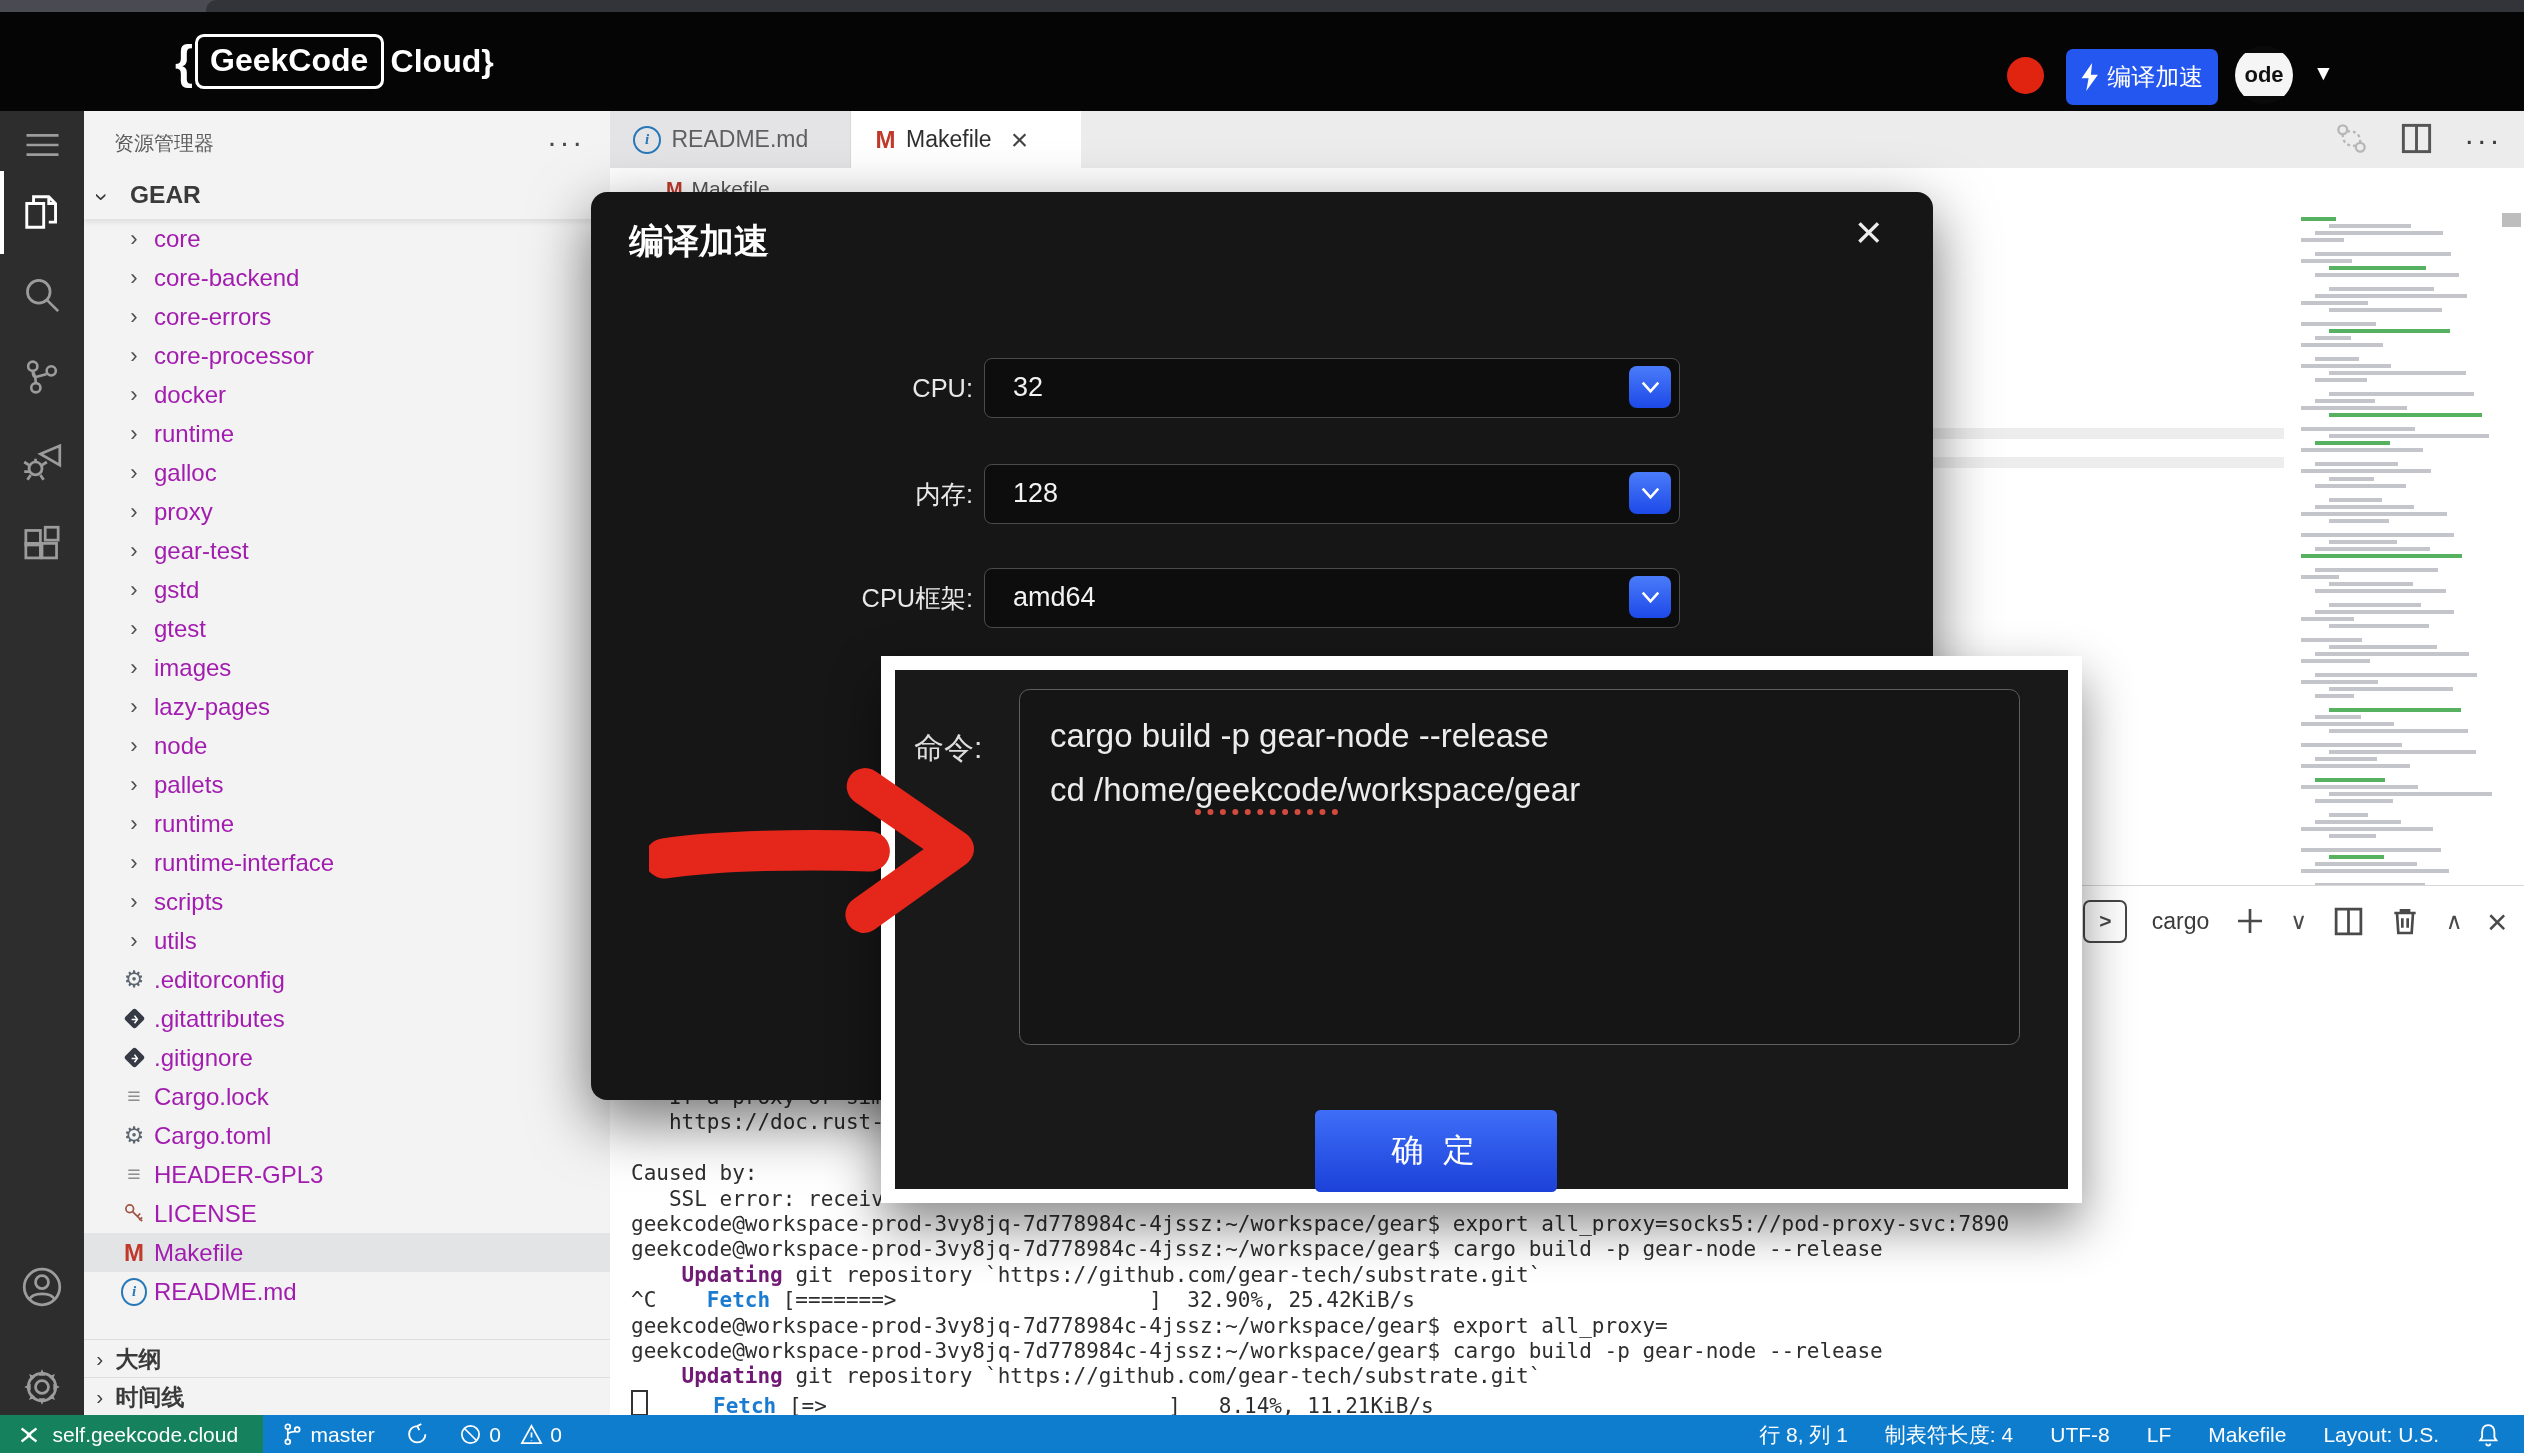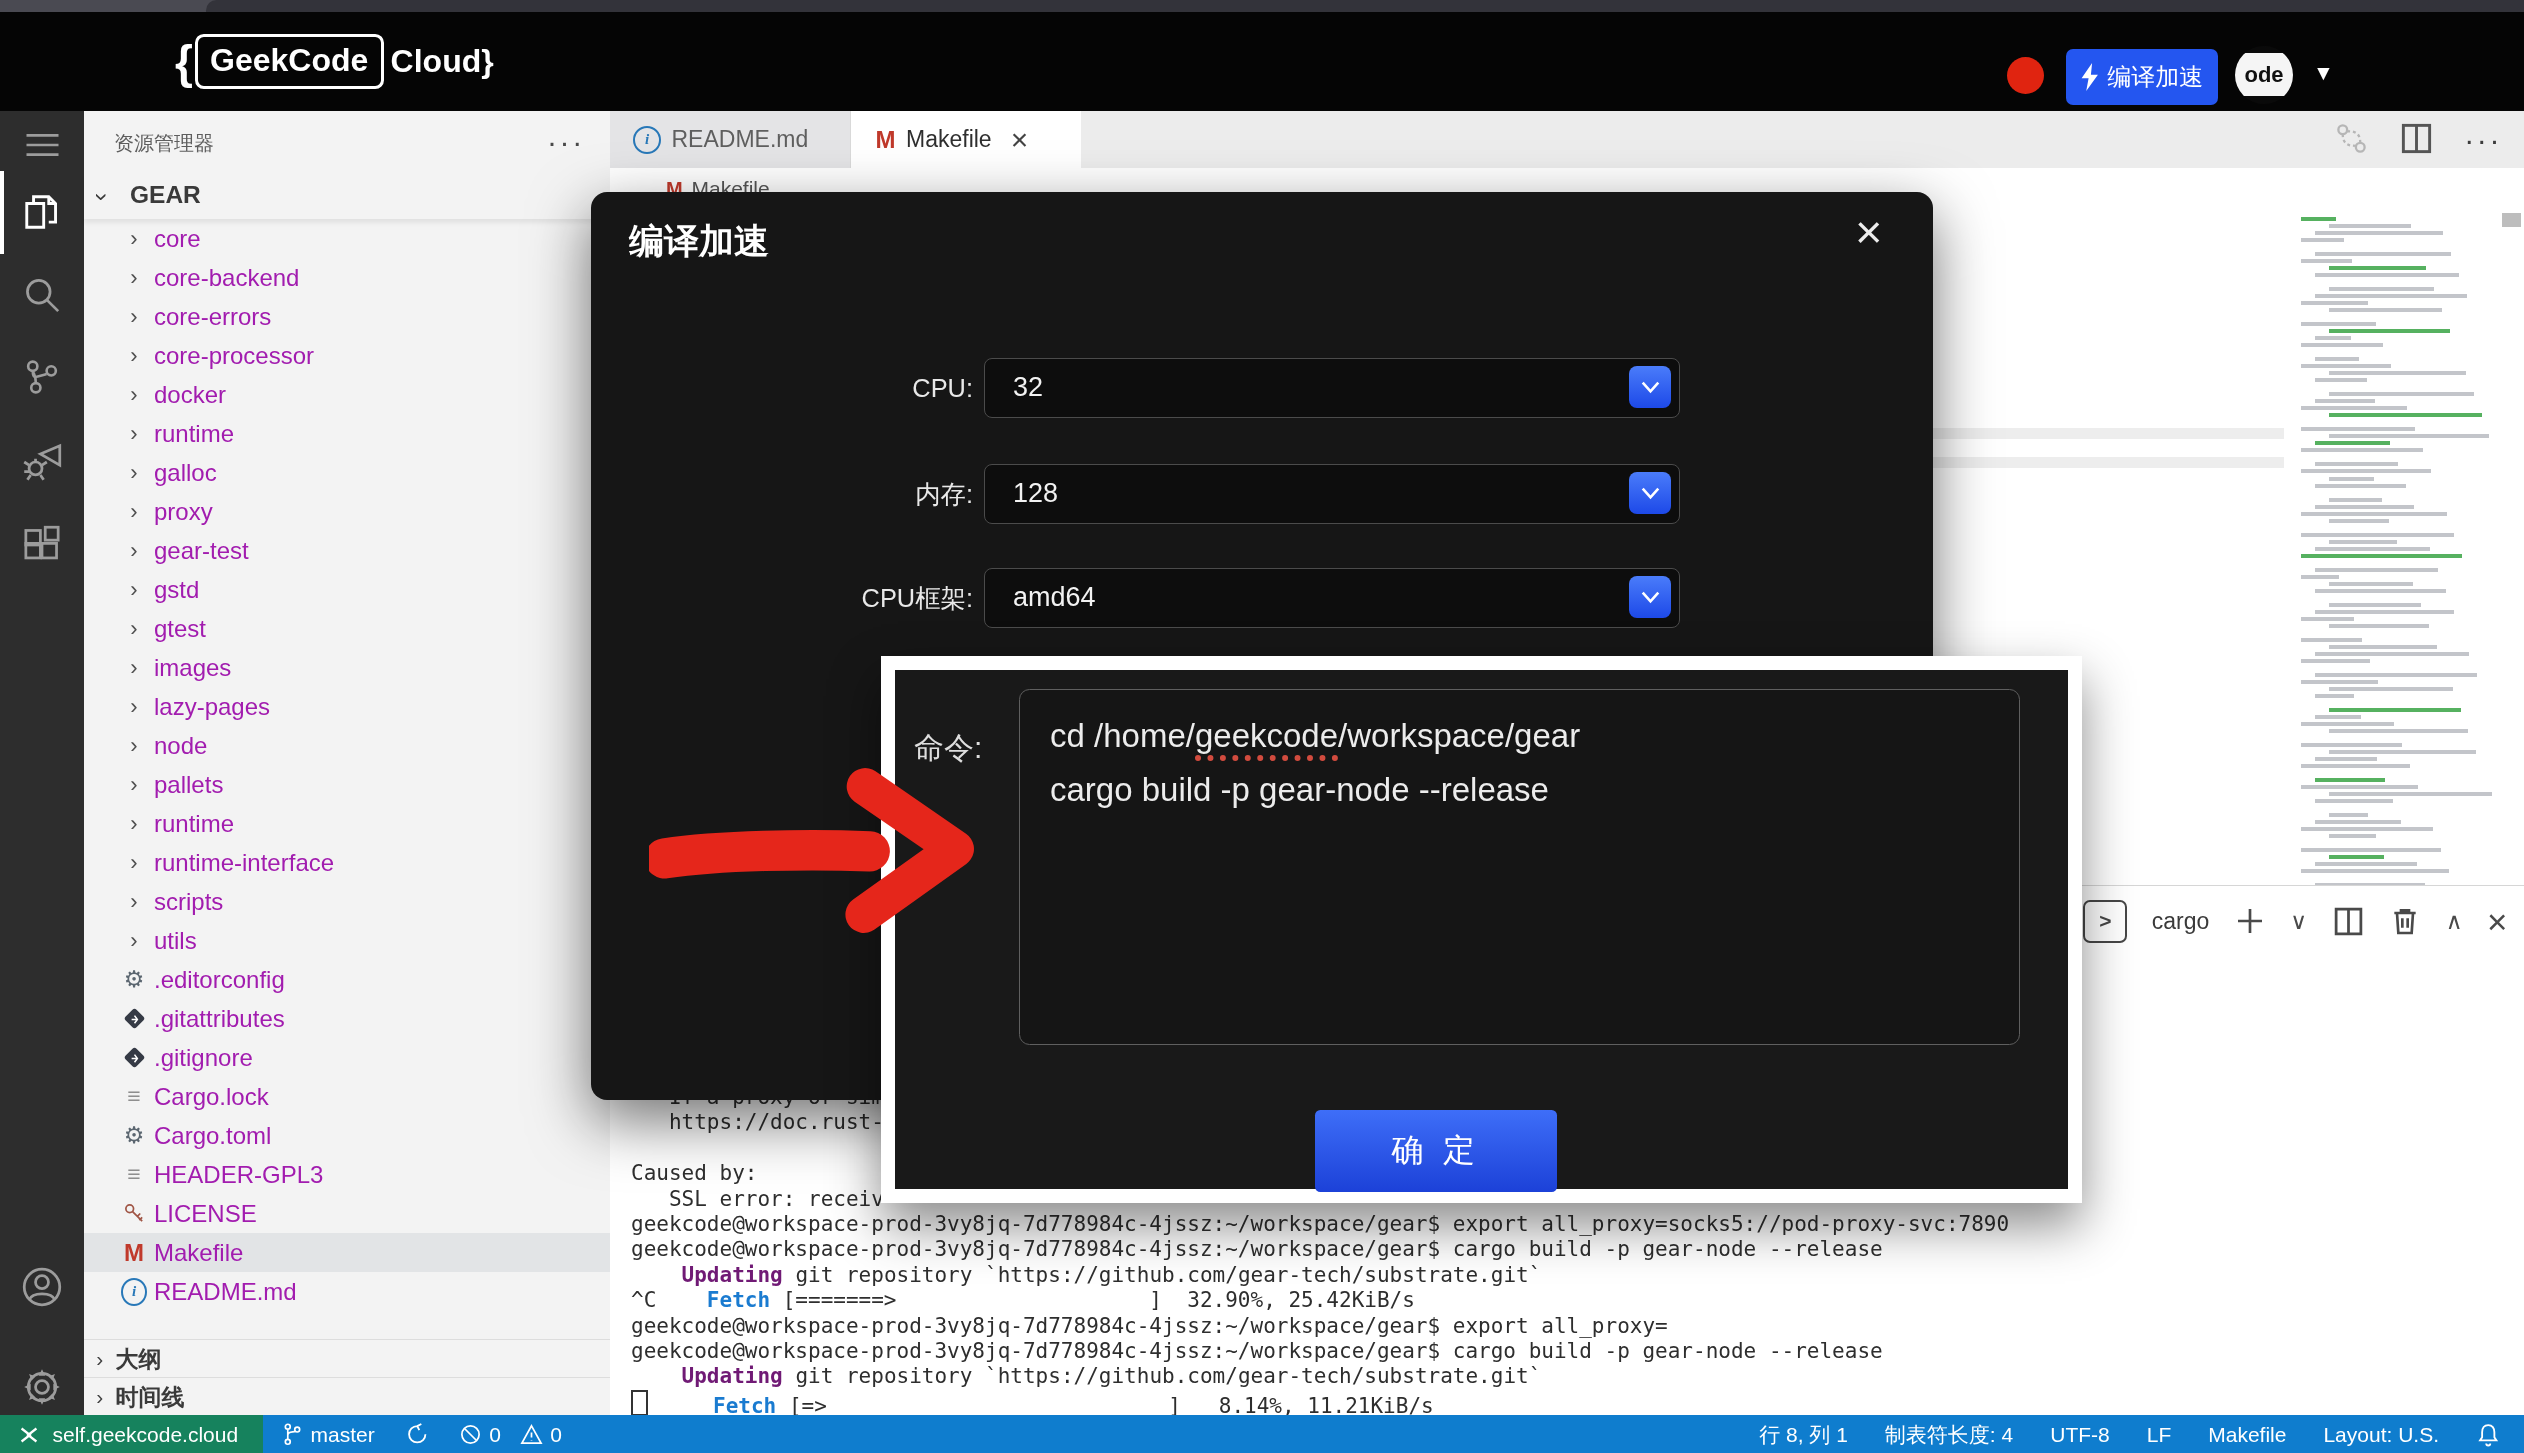--- a/index.html
+++ b/index.html
@@ -574,22 +574,22 @@
         <svg width="19" height="14" viewBox="0 0 22 14">
             <path d="M2,2 L11,12 L20,2"></path>
           </svg>
       </span>
     </div>
   </div>
 
   <div class="abs cmd-panel">
     <div class="abs cmd-label">命令:</div>
     <div class="abs cmd-box">
+      <div class="cmd-line">cargo build -p gear-node --release</div>
       <div class="cmd-line"><span>cd /home/</span><span class="sq">geekcode</span><span>/workspace/gear</span></div>
-      <div class="cmd-line">cargo build -p gear-node --release</div>
     </div>
     <div class="abs confirm-btn">
       <span>确 定</span>
     </div>
   </div>
 
   <svg class="abs arrow-svg" width="333" height="193" viewBox="0 0 380 220">
     <g stroke="#e5261b" fill="none" stroke-linecap="round" transform="rotate(-1 190 110)">
       <path d="M18,108 C80,100 180,100 252,104" stroke-width="46"></path>
       <path d="M248,30 L350,103 L244,176" stroke-width="42" stroke-linejoin="round"></path>

